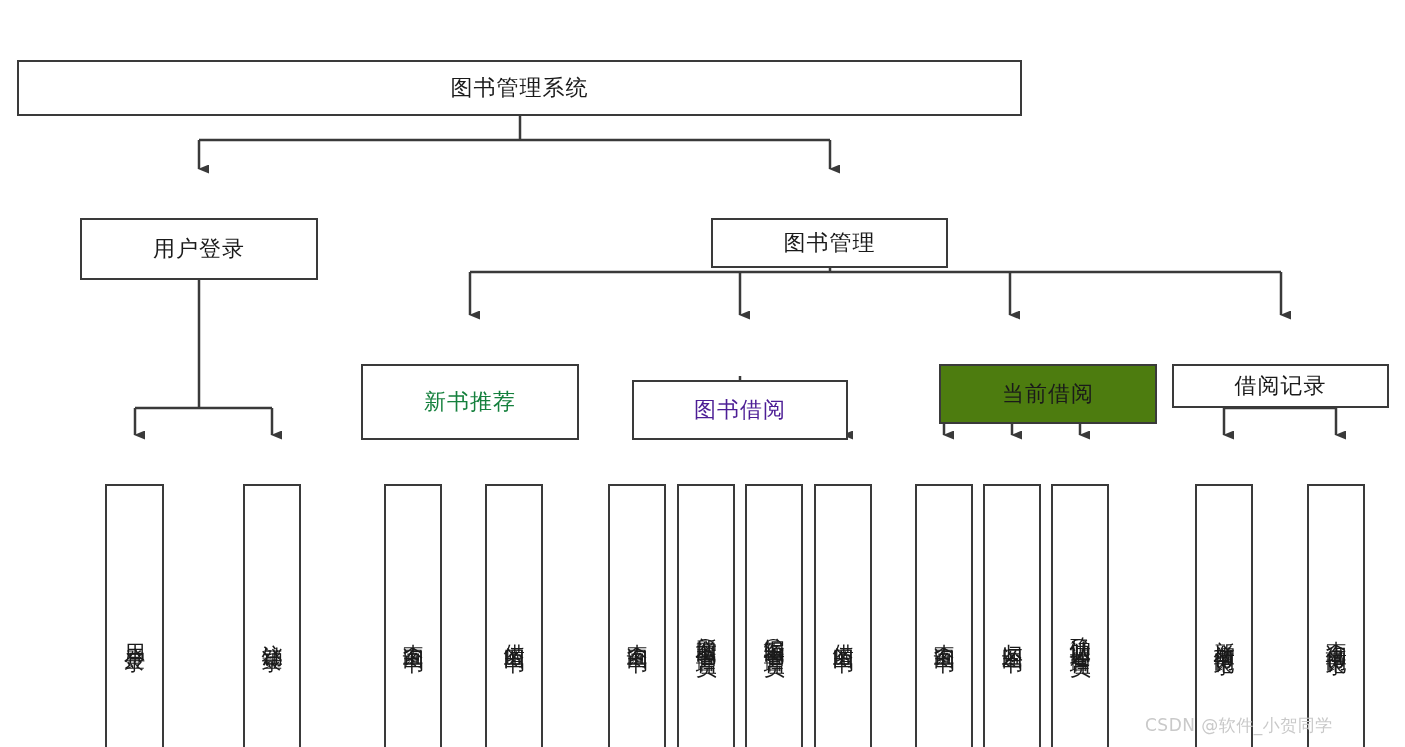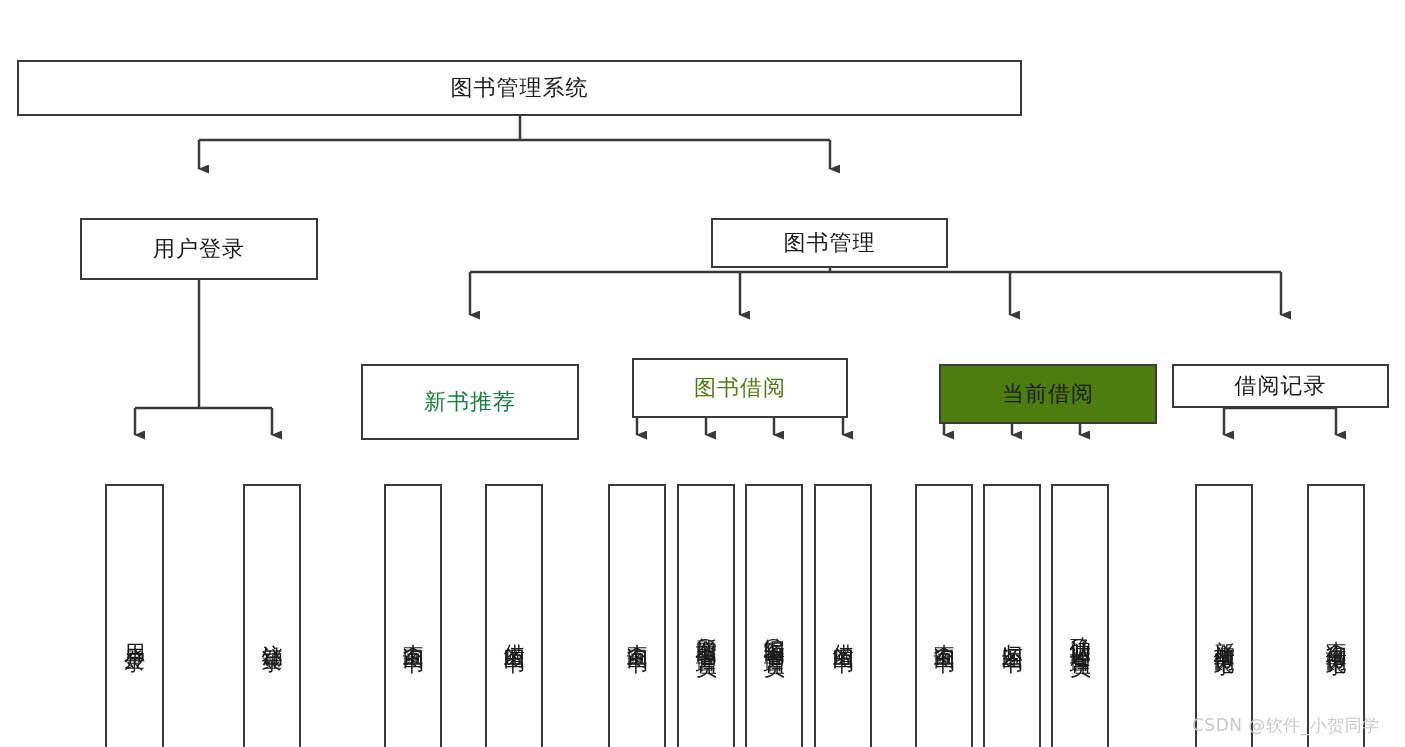--- a/index.html
+++ b/index.html
@@ -123,21 +123,21 @@
       </div>
       <div class="node horiz" style="left: 80px; top: 170px; width: 238px; height: 62px; border-color: rgb(58, 58, 58); background: rgb(255, 255, 255); color: rgb(26, 26, 26);">
         <span class="txt">用户登录</span>
       </div>
       <div class="node horiz" style="left: 711px; top: 170px; width: 237px; height: 50px; border-color: rgb(58, 58, 58); background: rgb(255, 255, 255); color: rgb(26, 26, 26);">
         <span class="txt">图书管理</span>
       </div>
       <div class="node horiz" style="left: 361px; top: 316px; width: 218px; height: 76px; border-color: rgb(58, 58, 58); background: rgb(255, 255, 255); color: #15803d;">
         <span class="txt">新书推荐</span>
       </div>
-      <div class="node horiz" style="left: 632px; top: 310px; width: 216px; height: 60px; border-color: rgb(58, 58, 58); background: rgb(255, 255, 255); color: #4d7c0f;">
+      <div class="node horiz" style="left: 632px; top: 332px; width: 216px; height: 60px; border-color: rgb(58, 58, 58); background: rgb(255, 255, 255); color: #4c1d95;">
         <span class="txt">图书借阅</span>
       </div>
       <div class="node horiz" style="left: 939px; top: 316px; width: 218px; height: 60px; border-color: rgb(58, 58, 58); background: #4d7c0f; color: rgb(26, 26, 26);">
         <span class="txt">当前借阅</span>
       </div>
       <div class="node horiz" style="left: 1172px; top: 316px; width: 217px; height: 44px; border-color: rgb(58, 58, 58); background: rgb(255, 255, 255); color: rgb(26, 26, 26);">
         <span class="txt">借阅记录</span>
       </div>
       <div class="node vert" style="left: 105px; top: 436px; width: 59px; height: 298px; border-color: rgb(58, 58, 58); background: rgb(255, 255, 255); color: rgb(26, 26, 26);">
         <span class="txt">用户登录</span>
@@ -173,14 +173,14 @@
         <span class="txt">确认归还（管理员）</span>
       </div>
       <div class="node vert" style="left: 1195px; top: 436px; width: 58px; height: 298px; border-color: rgb(58, 58, 58); background: rgb(255, 255, 255); color: rgb(26, 26, 26);">
         <span class="txt">新增借阅记录</span>
       </div>
       <div class="node vert" style="left: 1307px; top: 436px; width: 58px; height: 298px; border-color: rgb(58, 58, 58); background: rgb(255, 255, 255); color: rgb(26, 26, 26);">
         <span class="txt">查询借阅记录</span>
       </div>
     </div>
 
-  <div id="watermark" style="left: 1192px; top: 714px; color: rgb(201, 201, 201);">CSDN @软件_小贺同学</div>
+  <div id="watermark" style="left: 1145px; top: 714px; color: rgb(201, 201, 201);">CSDN @软件_小贺同学</div>
 </div>
 
 </body></html>

